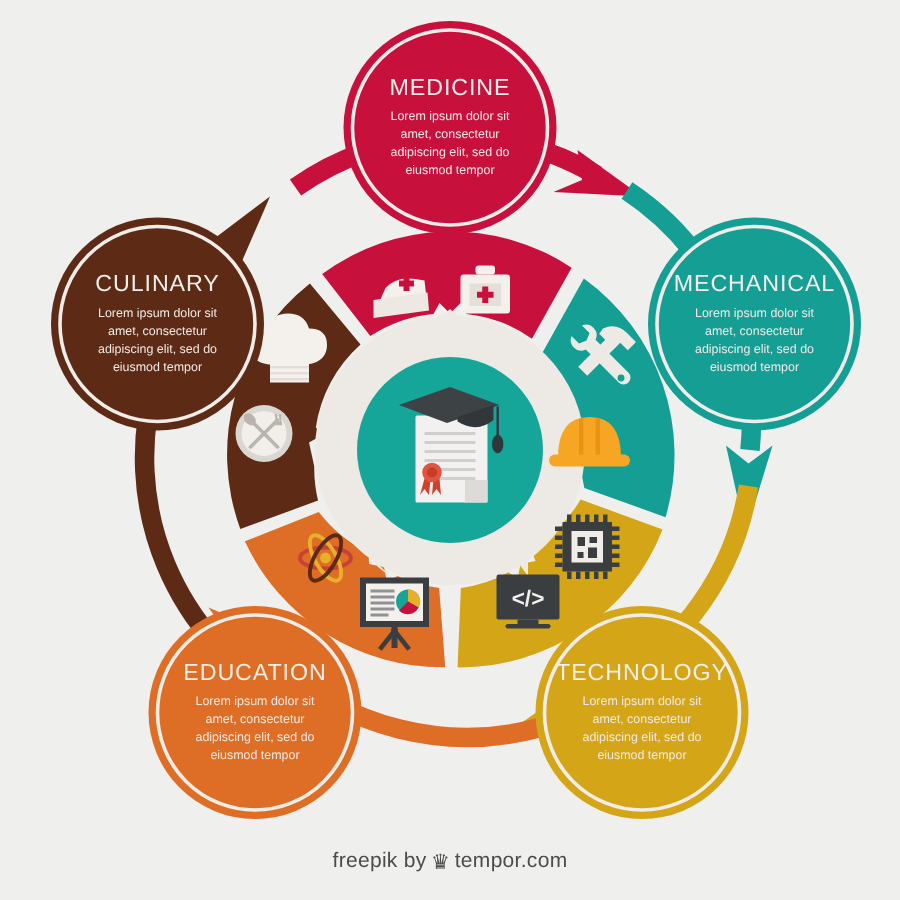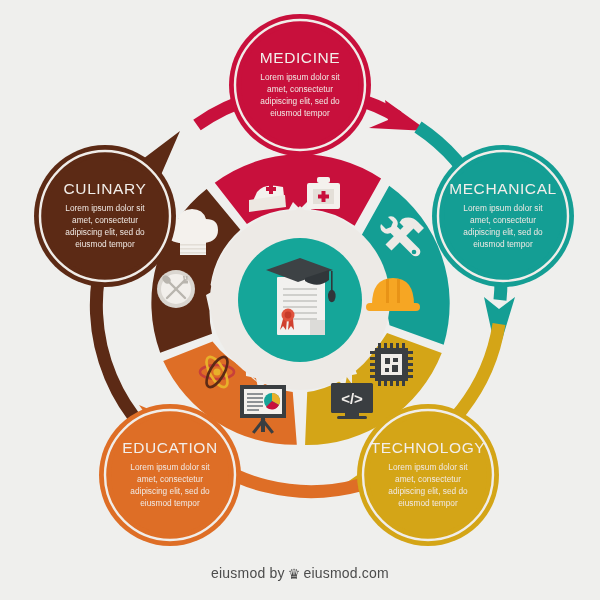--- a/index.html
+++ b/index.html
@@ -301,14 +301,14 @@
     <text class="bub-body" x="105" y="211" text-anchor="middle">Lorem ipsum dolor sit</text>
     <text class="bub-body" x="105" y="223" text-anchor="middle">amet, consectetur</text>
     <text class="bub-body" x="105" y="235" text-anchor="middle">adipiscing elit, sed do</text>
     <text class="bub-body" x="105" y="247" text-anchor="middle">eiusmod tempor</text>
   </g>
 
 </svg>
 </div>
 
 <div class="credit">
-  <span>eiusmod by</span><span class="crown">♛</span><span>eiusmod.com</span>
+  <span>freepik by</span><span class="crown">♛</span><span>tempor.com</span>
 </div>
 
 </body></html>

